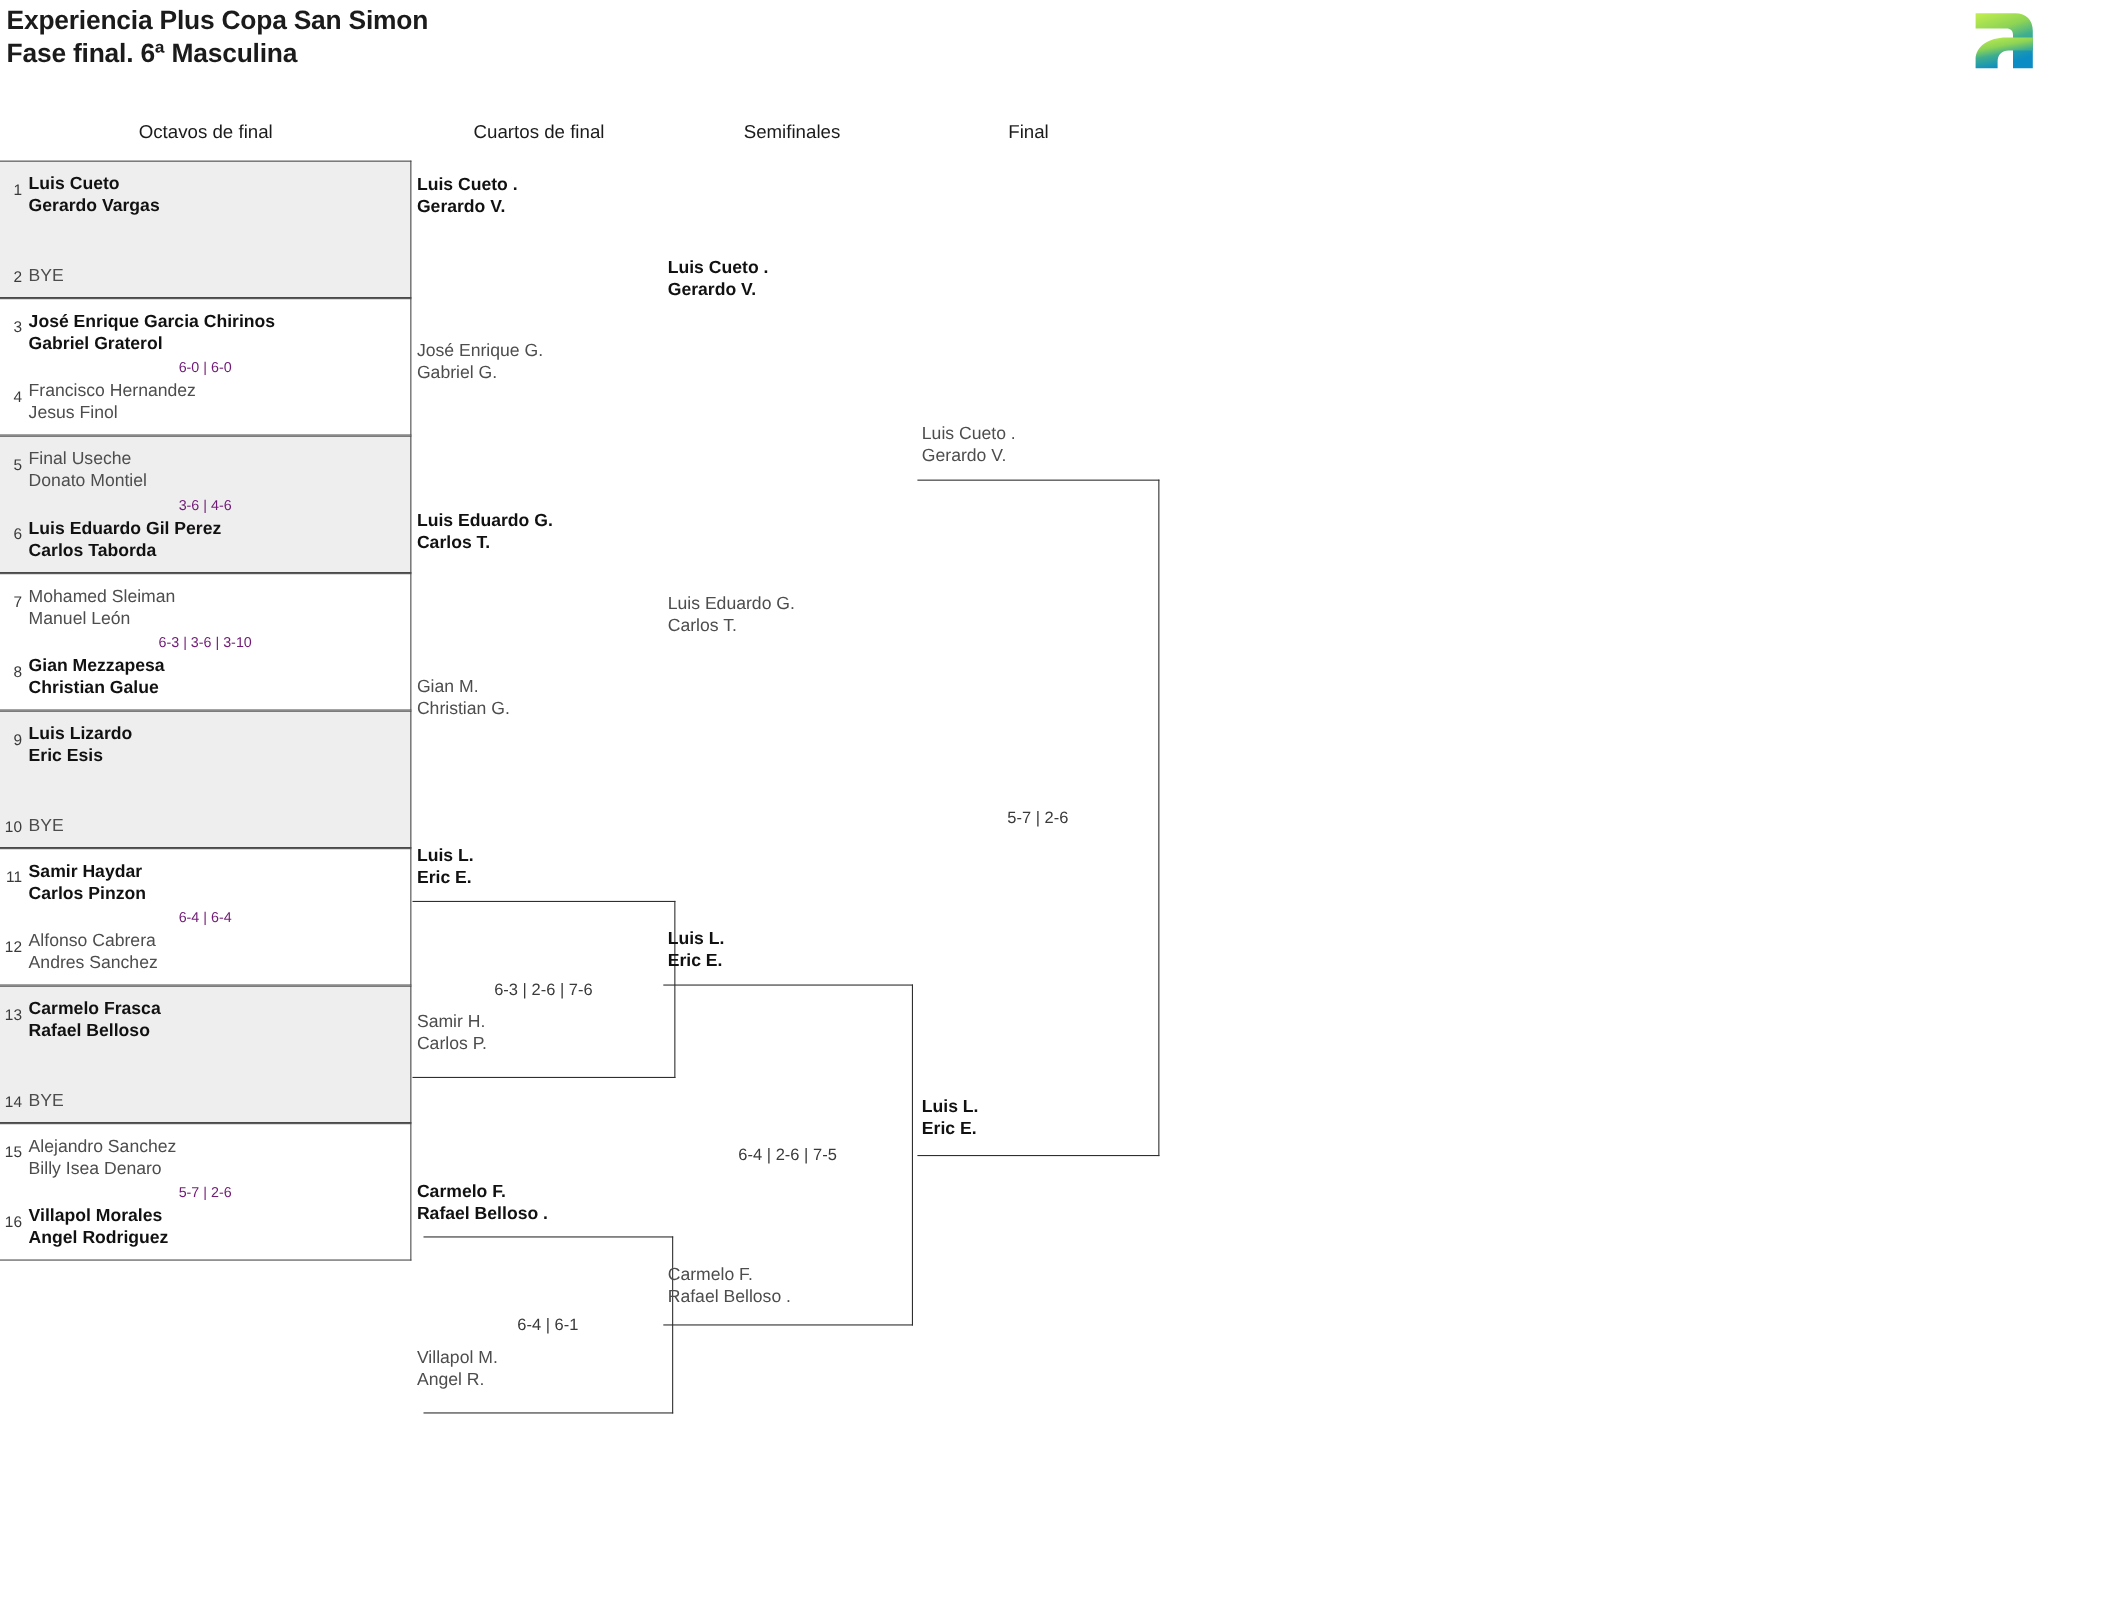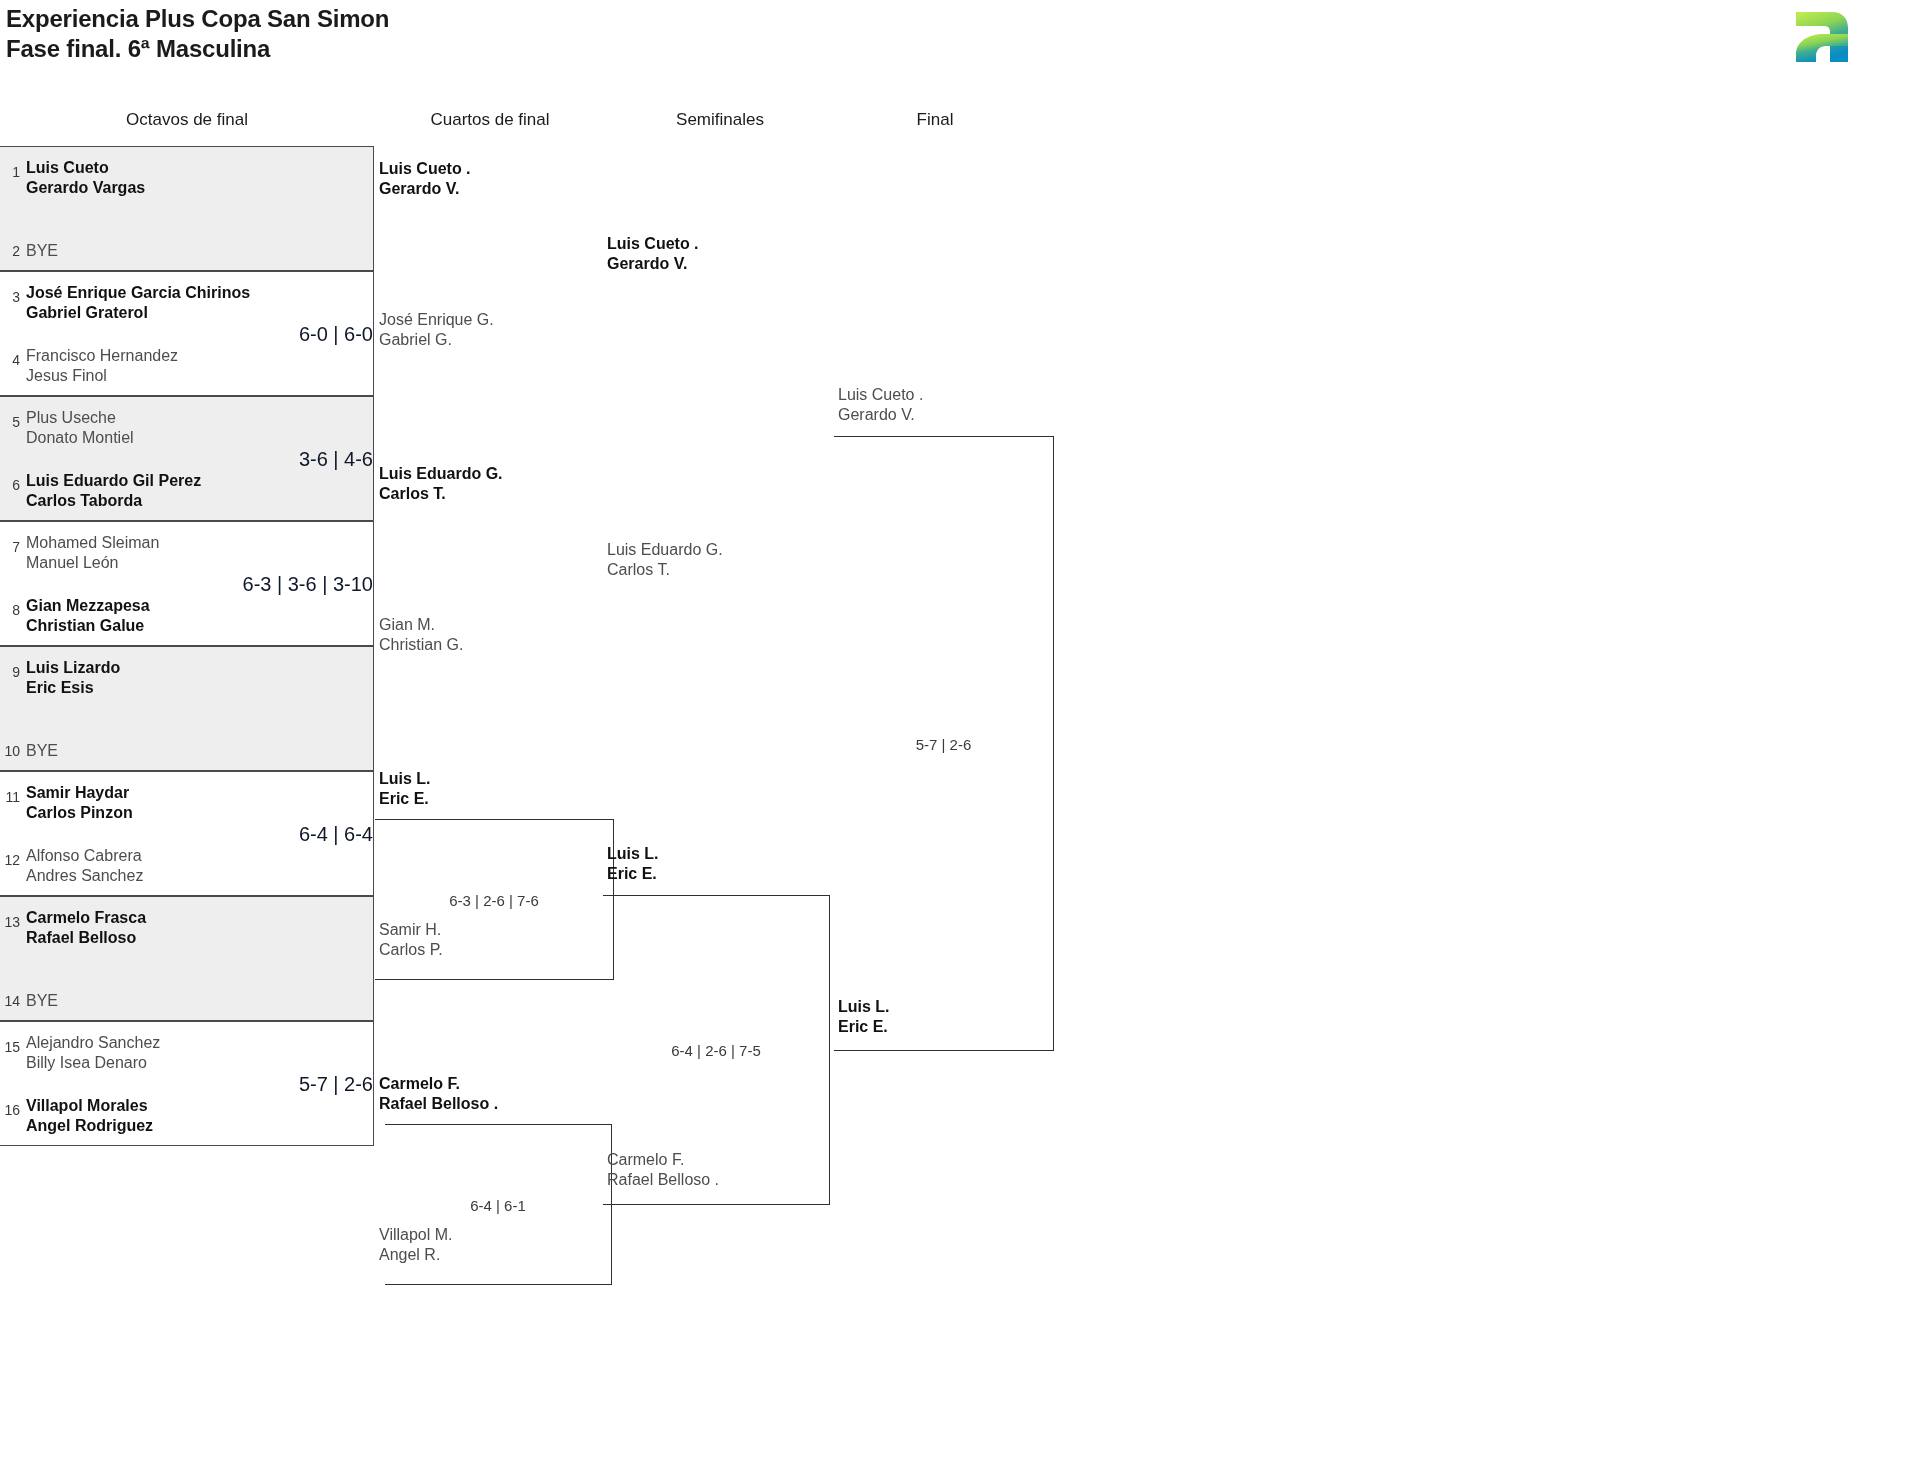--- a/index.html
+++ b/index.html
@@ -88,23 +88,23 @@
     color: #4d4d4d;
     font-weight: 400;
     padding-top: 2px;
   }
   .seed-names.winner { color: #111111; font-weight: 700; }
   .seed-names.bye { padding-top: 6px; color: #4d4d4d; }
 
   .r1-score {
     position: absolute;
     left: 0; width: 100%;
-    text-align: right;
-    font-size: 20px;
-    color: #0f172a;
+    text-align: center;
+    font-size: 13px;
+    color: #701a75;
     transform: translateY(-50%);
   }
 
   
   .conn-box {
     position: absolute;
     border-top: 1px solid #2f2f2f;
     border-right: 1px solid #2f2f2f;
     border-bottom: 1px solid #2f2f2f;
     border-left: 1px solid #2f2f2f;
@@ -211,21 +211,21 @@
         <div>Jesus Finol</div>
       </div>
     </div>
     <div class="r1-score" style="top:50%;">6-0 | 6-0</div>
   </div>
 
   <div class="r1-block shaded" style="top:396px; height:125px;">
     <div class="seed-row top">
       <div class="seed-num">5</div>
       <div class="seed-names">
-        <div>Plus Useche</div>
+        <div>Final Useche</div>
         <div>Donato Montiel</div>
       </div>
     </div>
     <div class="seed-row bottom">
       <div class="seed-num">6</div>
       <div class="seed-names winner">
         <div>Luis Eduardo Gil Perez</div>
         <div>Carlos Taborda</div>
       </div>
     </div>

